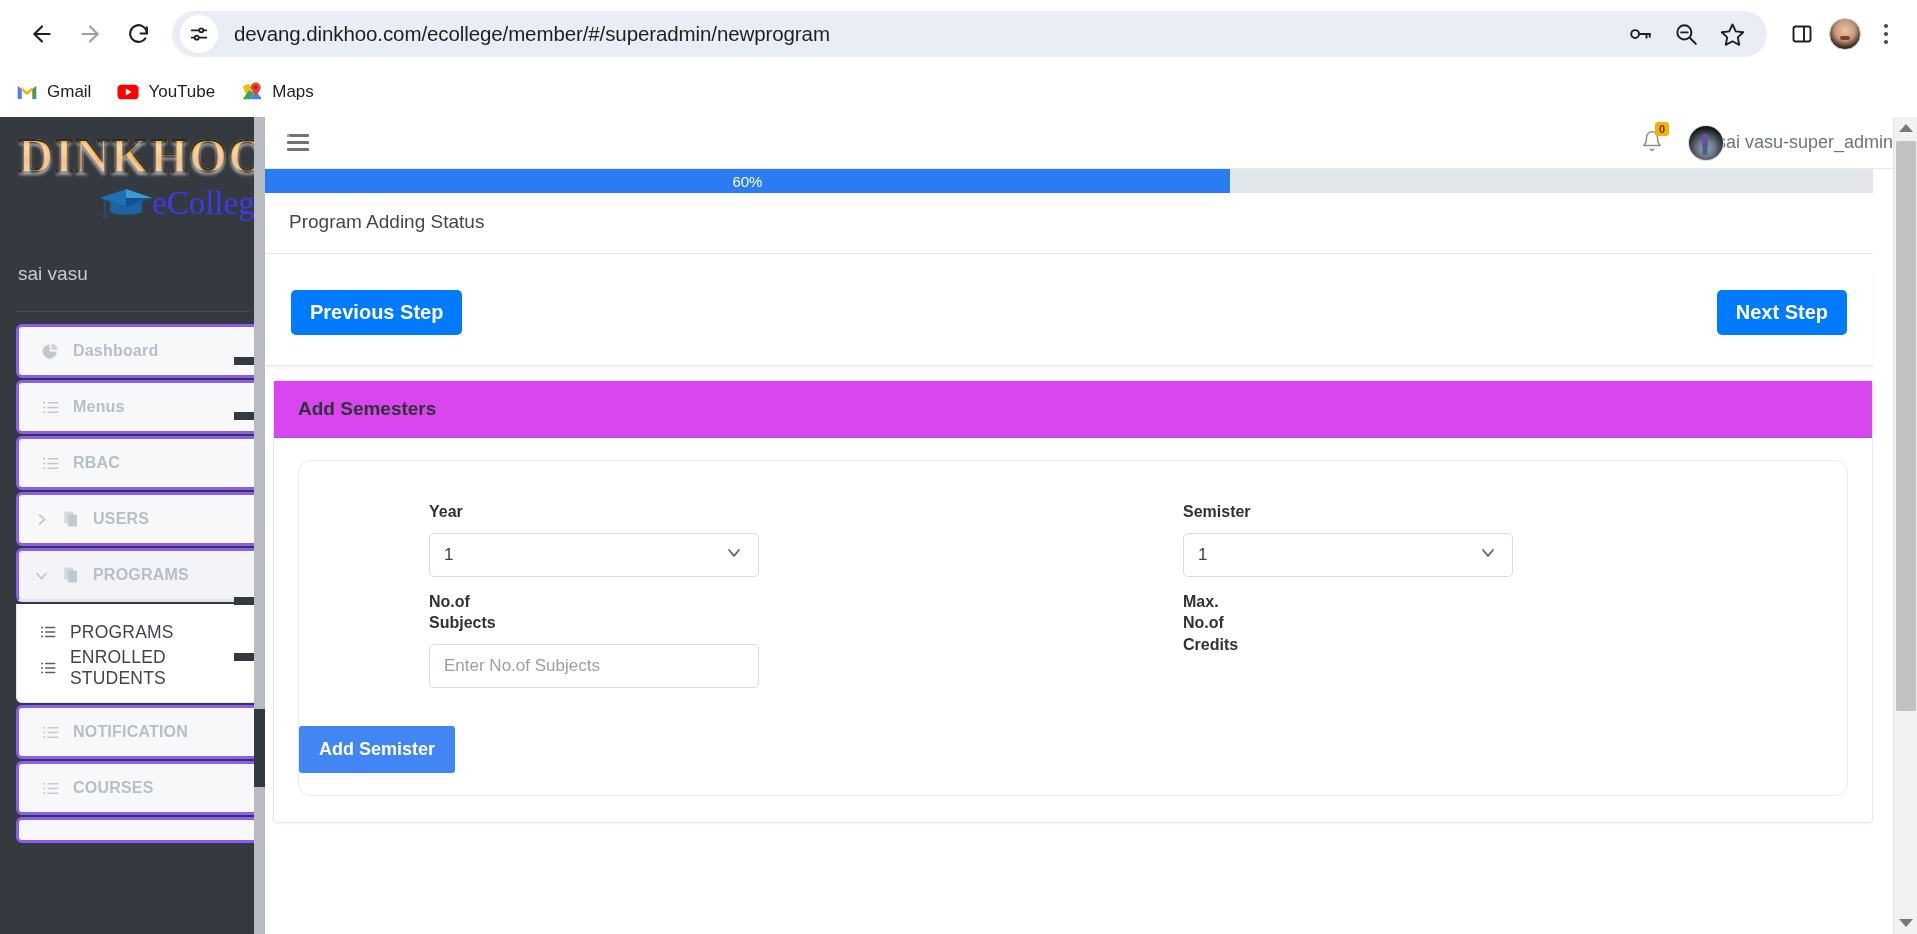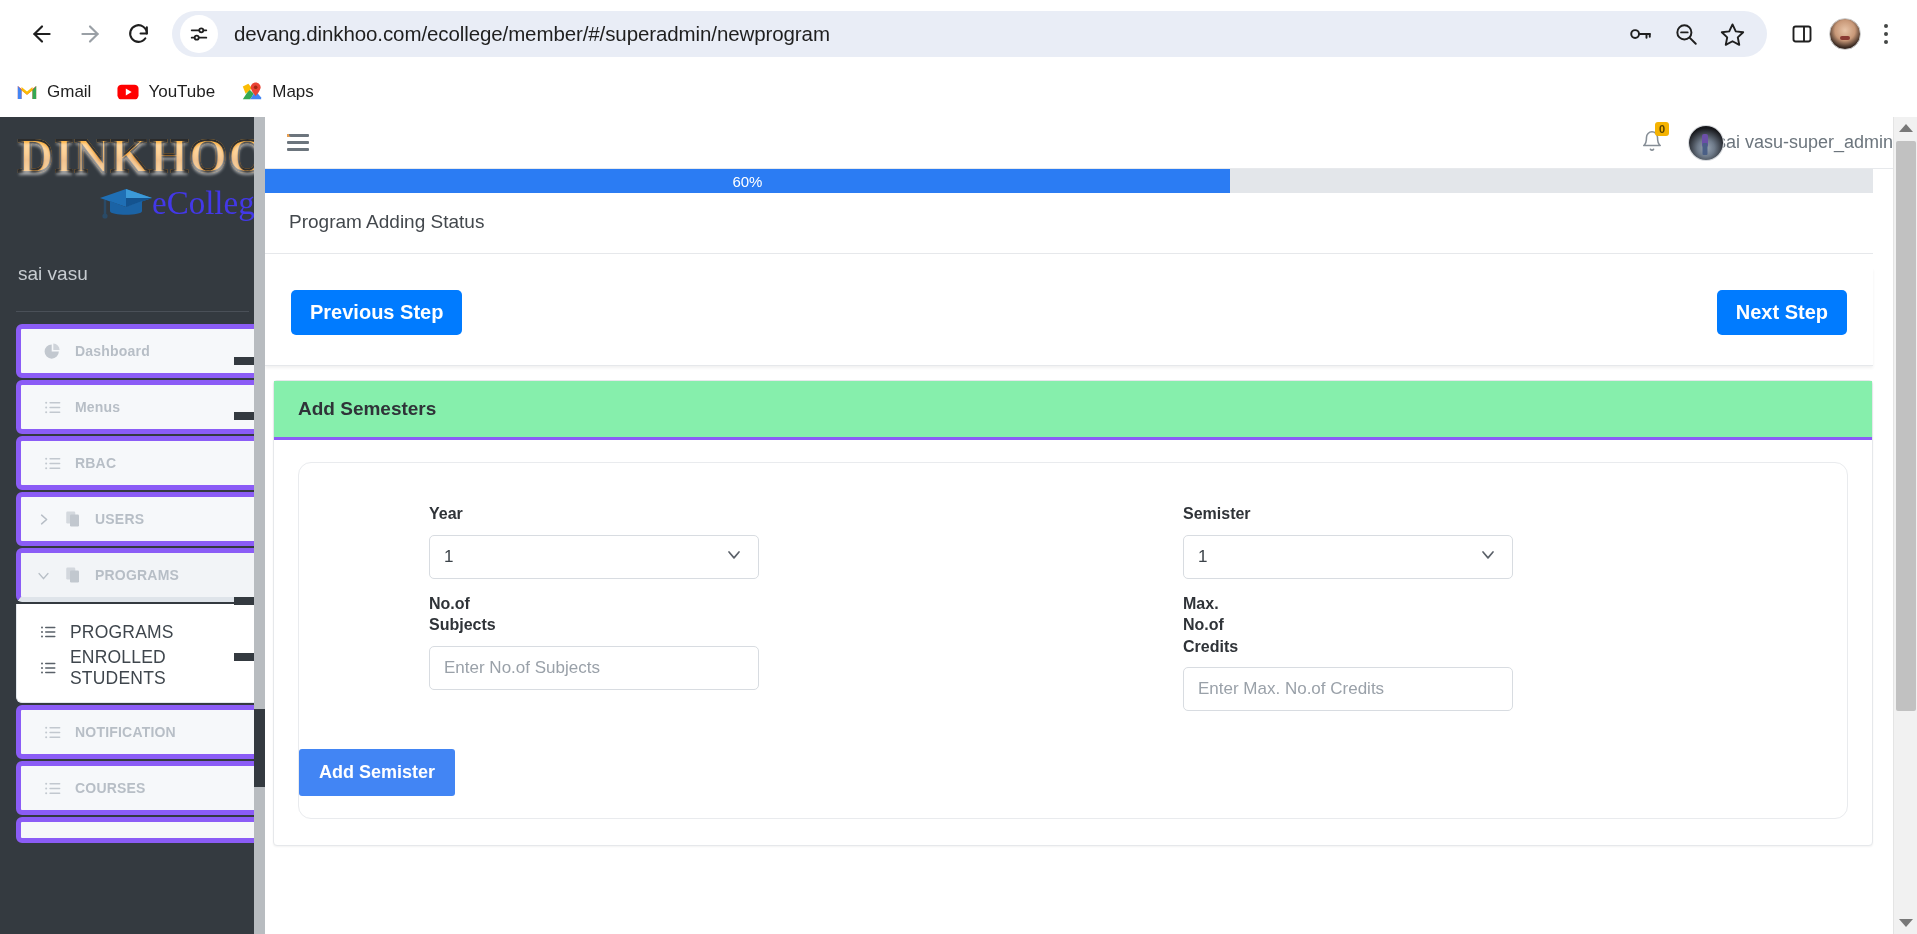--- a/index.html
+++ b/index.html
@@ -142,27 +142,27 @@
     padding: 14px 0 0 18px;
     height: 56px;
   }
   .side-divider { height: 1px; background: #4a5058; margin: 6px 16px 12px 16px; }
 
   .menu { padding: 0 0 0 0; }
   .menu-item {
     height: 54px;
     margin: 0 0 2px 16px;
     background: #f6f8fa;
-    border: 5px solid #8b5cf6;
+    border: 3px solid #8b5cf6;
     border-radius: 6px 0 0 6px;
     display: flex; align-items: center;
     padding-left: 22px;
     gap: 13px;
     color: #b7bec6;
-    font-size: 14px;
+    font-size: 16px;
     font-weight: bold;
     letter-spacing: .2px;
   }
   .menu-item.sub-open { background:#f2f4f7; border-bottom-color:#dfe4ea;}
   .sub-list {
     margin: 0 0 2px 16px;
     background: #ffffff;
     border: 1px solid #e3e7ec;
     border-top: none;
     border-radius: 0 0 0 6px;
@@ -285,22 +285,22 @@
   }
   .btn-step {
     background: #007bff; color: #fff;
     border: none; border-radius: 5px;
     font-size: 20px; font-weight: bold;
     padding: 11px 19px;
     cursor: pointer;
     font-family: "Liberation Sans", sans-serif;
   }
   .sect-head {
-    background: #86efac;
-    border-bottom: 3px solid #8b5cf6;
+    background: #d946ef;
+    border-bottom: 1px solid #8b5cf6;
     font-size: 19px; font-weight: bold; color: #2f3338;
     padding: 17px 0 17px 24px;
   }
   .sect-body { padding: 22px 24px 26px 24px; }
   .inner-box {
     border: 1px solid #e9ebee;
     border-radius: 13px;
     padding: 40px 0 0 0;
     background: #fff;
   }
@@ -723,23 +723,20 @@
                 <div class="select-box">
                   <span>1</span>
                   <span class="chevd">
                     <svg width="20" height="20" viewBox="0 0 24 24" fill="none" stroke="currentColor" stroke-width="2" stroke-linecap="round" stroke-linejoin="round">
                         <polyline points="6 9 12 16 18 9"></polyline>
                       </svg>
                   </span>
                 </div>
                 <div class="gap-small"></div>
                 <div class="field-label">Max. No.of Credits</div>
-                <div class="text-box">
-                  <input type="text" value="" placeholder="Enter Max. No.of Credits" style="">
-                </div>
               </div>
 
             </div>
             <div class="add-wrap">
               <button class="btn-add">Add Semister</button>
             </div>
           </div>
         </div>
       </div>
 

